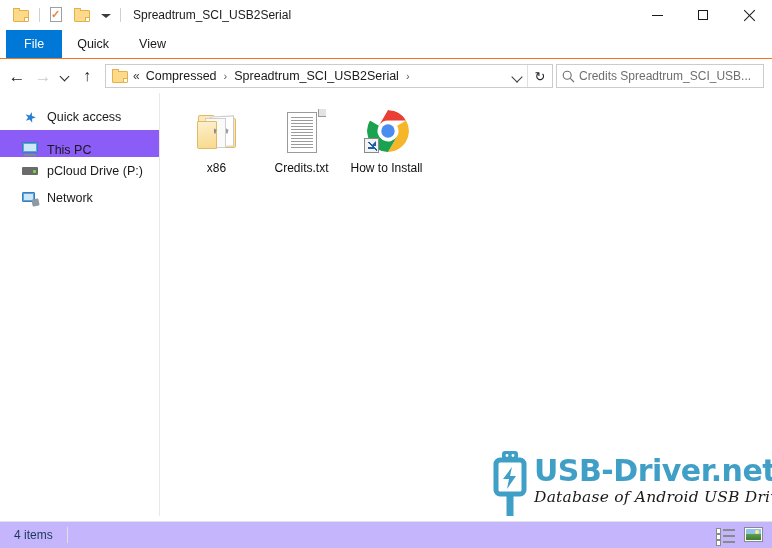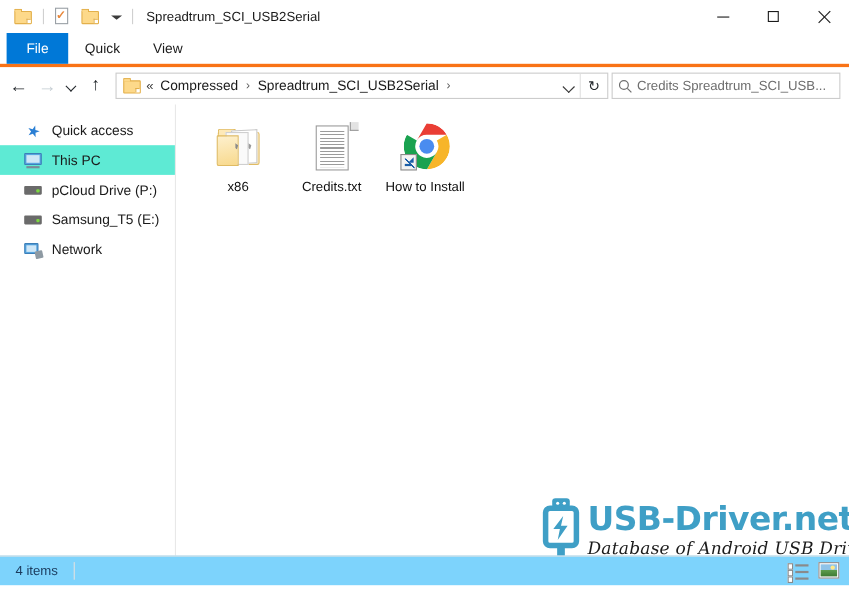--- a/index.html
+++ b/index.html
@@ -144,21 +144,21 @@
     background: #1a1a1a;
   }
   .ctrl-close::before { transform: rotate(45deg); }
   .ctrl-close::after  { transform: rotate(-45deg); }
 
   
   .ribbon {
     position: relative;
     height: 28px;
     background: #ffffff;
-    border-bottom: 3px solid #f97316;
+    border-bottom: 1px solid #f97316;
     display: flex;
     align-items: stretch;
   }
   .tab {
     display: flex;
     align-items: center;
     justify-content: center;
     padding: 0 15px;
     font-size: 12.5px;
     color: #1a1a1a;
@@ -361,21 +361,22 @@
     height: 27px;
     display: flex;
     align-items: center;
     padding-left: 22px;
     box-sizing: border-box;
     font-size: 12.5px;
     color: #1a1a1a;
     white-space: nowrap;
   }
   .nav-item.selected {
-    background: #5eead4;
+    background: #8b5cf6;
+    align-items: flex-end;
   }
   .nav-ico {
     width: 17px; height: 16px;
     margin-right: 8px;
     flex: none;
     position: relative;
   }
   
   .ico-star {
     color: #2a7fd4;
@@ -634,25 +635,25 @@
     color: #1a1a1a;
     line-height: 18px;
     white-space: nowrap;
     margin-top: 1px;
     letter-spacing: 0.2px;
   }
 
   
   .statusbar {
     position: absolute;
-    left: 0; bottom: 16px;
+    left: 0; bottom: 0;
     width: 772px;
     height: 27px;
     border-top: 1px solid #e3e3e3;
-    background: #7dd3fc;
+    background: #c4b5fd;
     display: flex;
     align-items: center;
     box-sizing: border-box;
   }
   .status-text {
     font-size: 12px;
     color: #1a3a5c;
     margin-left: 14px;
     white-space: nowrap;
   }
@@ -816,26 +817,20 @@
         <span>This PC</span>
       </div>
 
       <div class="nav-item">
         <span class="nav-ico">
           <span class="ico-drive"></span>
         </span>
         <span>pCloud Drive (P:)</span>
       </div>
 
-      <div class="nav-item">
-        <span class="nav-ico">
-          <span class="ico-drive"></span>
-        </span>
-        <span>Samsung_T5 (E:)</span>
-      </div>
 
       <div class="nav-item">
         <span class="nav-ico">
           <span class="ico-net-screen"></span>
           <span class="ico-net-plug"></span>
         </span>
         <span>Network</span>
       </div>
 
     </div>

